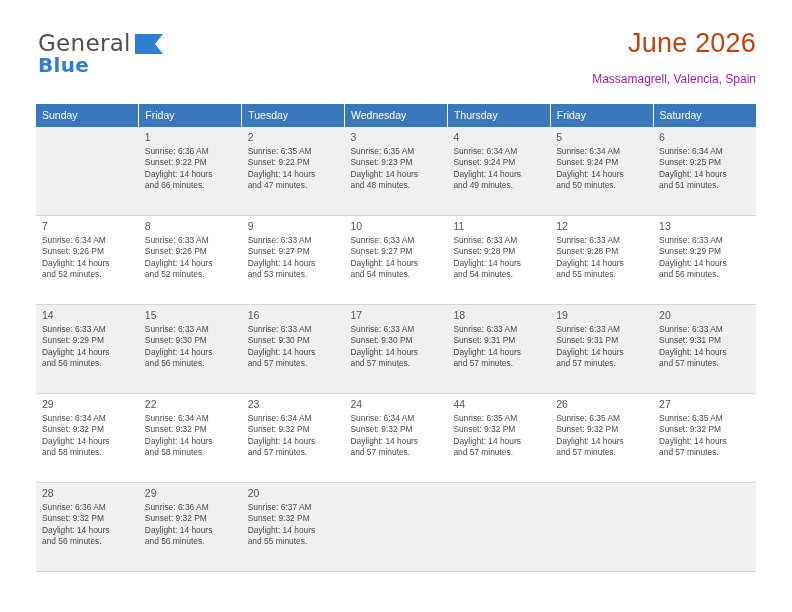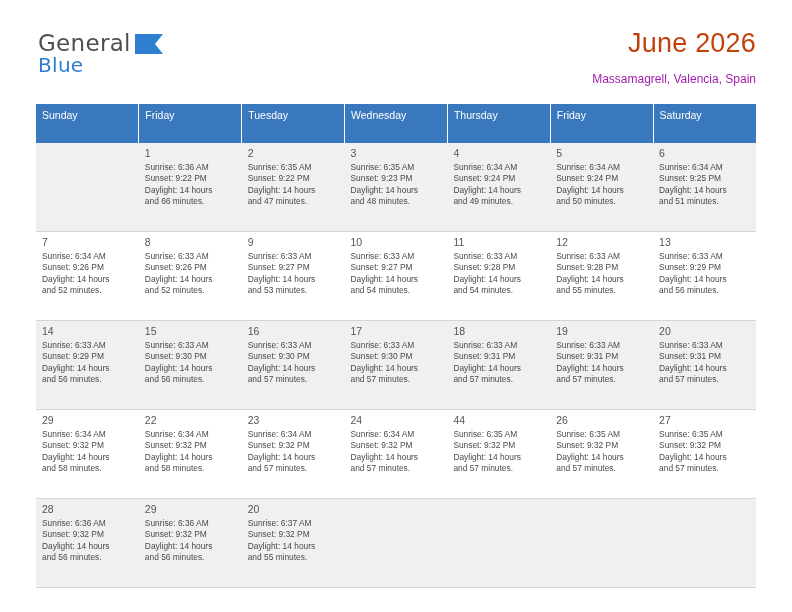--- a/index.html
+++ b/index.html
@@ -38,20 +38,21 @@
     color: #4f4f4f;
     letter-spacing: 0.3px;
     font-family: "DejaVu Sans", sans-serif;
   }
   .logo-blue {
     font-size: 20px;
     color: #2f7fd0;
     letter-spacing: 0.3px;
     margin-top: -3px;
     font-family: "DejaVu Sans", sans-serif;
+    font-weight: bold;
   }
   .logo-flag {
     position: absolute;
     left: 95px;
     top: 2px;
     width: 32px;
     height: 24px;
   }
   .title {
     position: absolute;
@@ -77,21 +78,21 @@
     width: 720px;
     border-collapse: collapse;
     table-layout: fixed;
   }
   .calendar th {
     background: #3a78bd;
     color: #ffffff;
     font-size: 10.5px;
     font-weight: normal;
     text-align: left;
-    padding: 5px 0 22px 6px;
+    padding: 5px 0 6px 6px;
     height: 10px;
     border-right: 1px solid #ffffff;
   }
   .calendar th:last-child { border-right: none; }
   .calendar td {
     vertical-align: top;
     border-bottom: 1px solid #cfd6dd;
     padding: 0;
     height: 88px;
     width: 102.8px;

